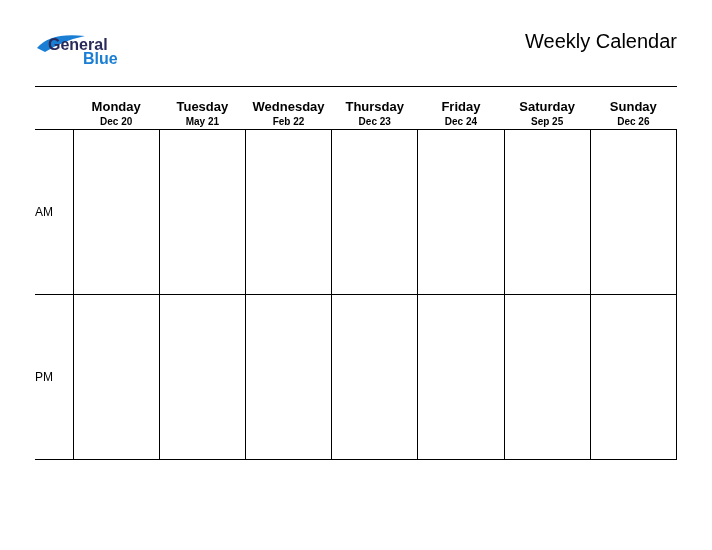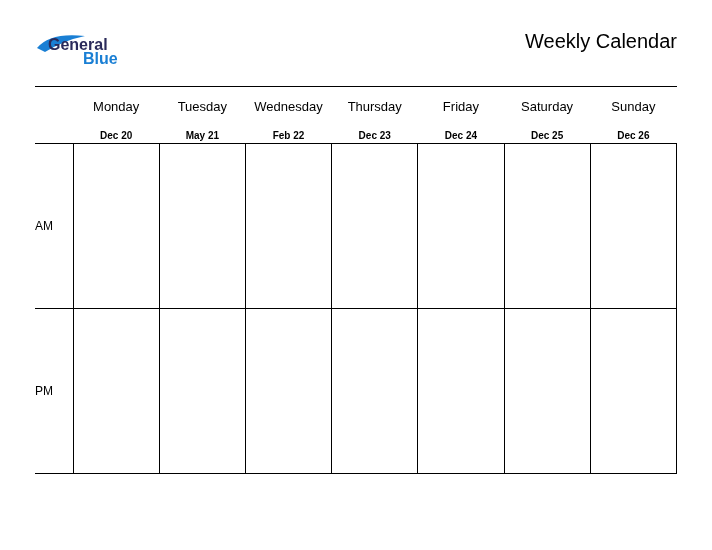--- a/index.html
+++ b/index.html
@@ -55,27 +55,27 @@
     .calendar {
       width: 100%;
       border-collapse: collapse;
     }
     .day-header {
       text-align: center;
       padding: 4px 0 2px 0;
     }
     .day-name {
       font-size: 13px;
-      font-weight: 400;
+      font-weight: 700;
       color: #000;
     }
     .day-date {
       font-size: 10px;
       color: #000;
-      margin-top: 16px;
+      margin-top: 2px;
     }
     .period-label {
       width: 38px;
       text-align: left;
       vertical-align: middle;
       font-size: 12px;
       color: #000;
       border-top: 1px solid #000;
       border-bottom: 1px solid #000;
     }
@@ -127,21 +127,21 @@
       <th class="day-header">
         <div class="day-name">Thursday</div>
         <div class="day-date">Dec 23</div>
       </th>
       <th class="day-header">
         <div class="day-name">Friday</div>
         <div class="day-date">Dec 24</div>
       </th>
       <th class="day-header">
         <div class="day-name">Saturday</div>
-        <div class="day-date">Dec 25</div>
+        <div class="day-date">Sep 25</div>
       </th>
       <th class="day-header">
         <div class="day-name">Sunday</div>
         <div class="day-date">Dec 26</div>
       </th>
     </tr>
   </thead>
   <tbody>
     <tr>
       <td class="period-label">AM</td>

